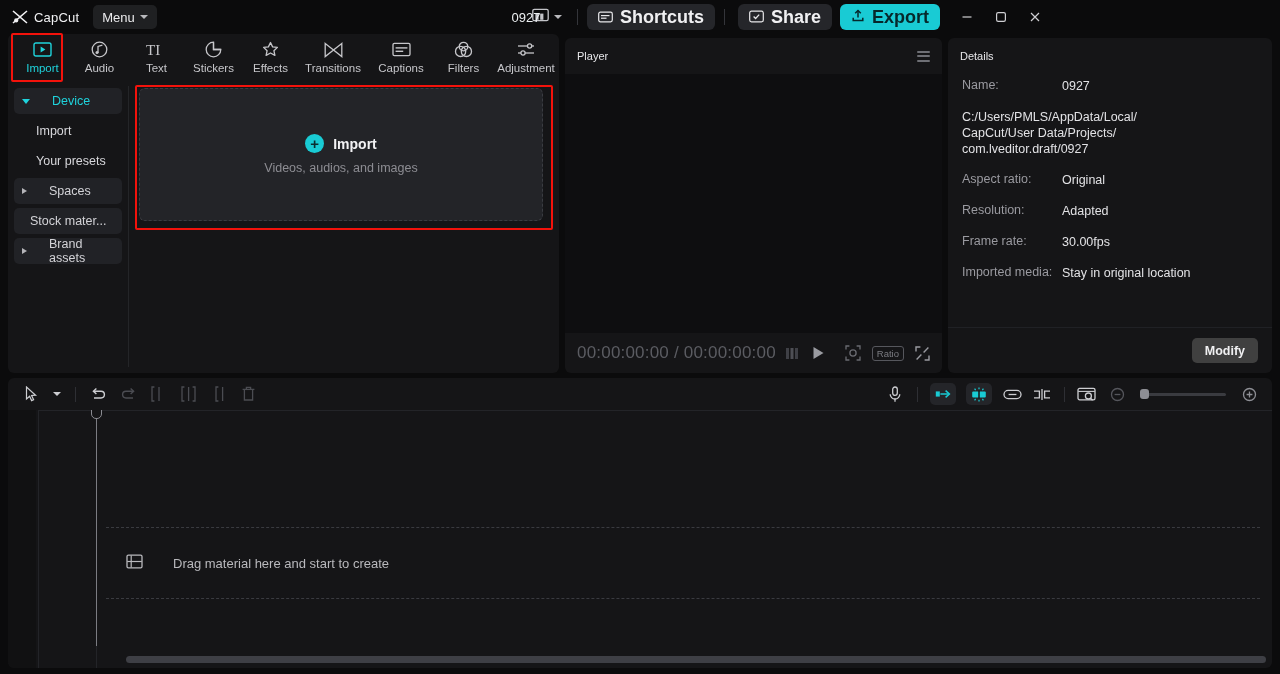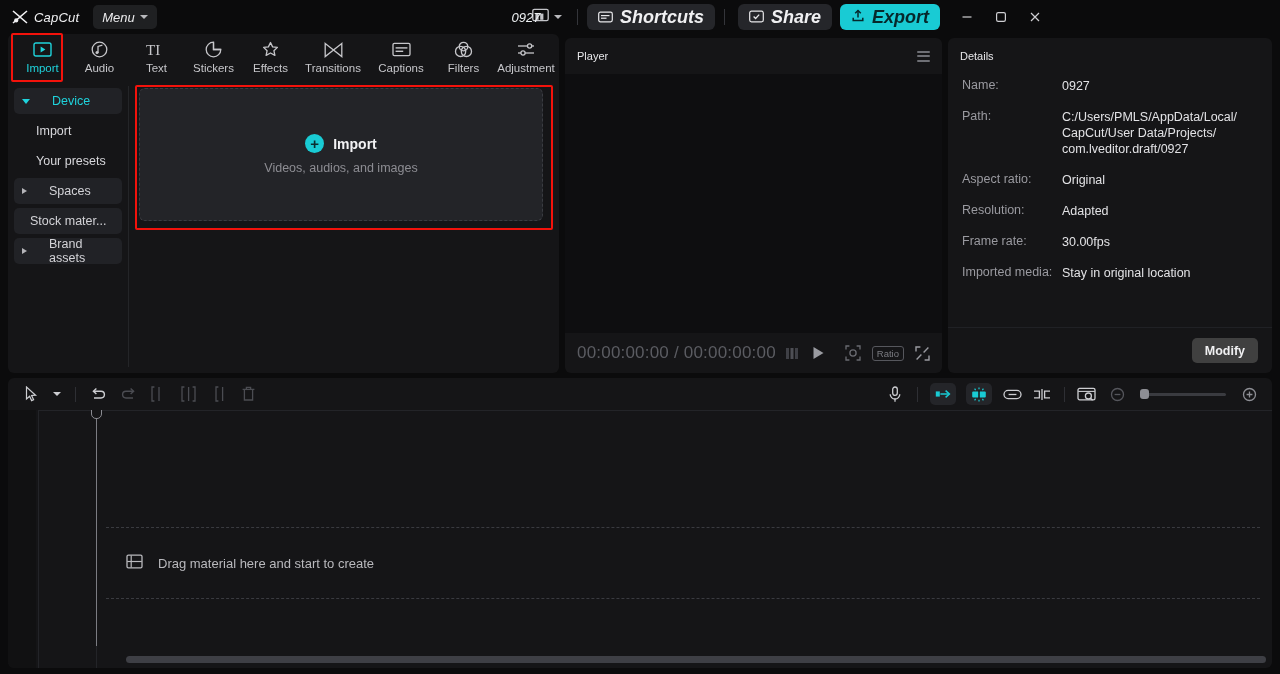--- a/index.html
+++ b/index.html
@@ -8,21 +8,21 @@
     background: #0b0b0c;
     font-family: "Liberation Sans", sans-serif;
     color: #d8d8da;
     overflow: hidden;
   }
   .app { position: relative; width: 1280px; height: 674px; background: #0b0b0c; }
 
   
   .titlebar {
     position: absolute; left: 0; top: 0; width: 1052px; height: 34px;
-    background: #0b0b0c; display: flex; align-items: center; font-style: italic;
+    background: #0b0b0c; display: flex; align-items: center;
   }
   .brand { display: flex; align-items: center; gap: 6px; margin-left: 12px; }
   .brand-mark { width: 16px; height: 14px; color: #f1f1f3; }
   .brand-name { font-size: 13px; color: #f1f1f3; letter-spacing: .2px; }
   .menu-btn {
     margin-left: 14px; height: 24px; padding: 0 9px; border-radius: 5px;
     background: #1f2022; display: flex; align-items: center; gap: 5px;
     font-size: 13px; color: #eaeaec; cursor: pointer;
   }
   .caret-d { width: 0; height: 0; border-left: 4px solid transparent;
@@ -176,21 +176,21 @@
   .tl-track-zone { position: absolute; left: 88px; right: 12px; top: 0; bottom: 22px; }
   .playhead { position: absolute; left: 0; top: 2px; bottom: 0; width: 1px;
               background: #7b7c82; }
   .playhead-cap {
     position: absolute; left: -5px; top: -7px; width: 11px; height: 14px;
     border: 1px solid #8a8b91; border-radius: 3px 3px 5px 5px; background: #151517;
   }
   .dropstrip {
     position: absolute; left: 10px; right: 0; top: 117px; height: 72px;
     border: 1px dashed #3a3b40; border-left: none; border-right: none;
-    display: flex; align-items: center; gap: 15px; padding-left: 20px;
+    display: flex; align-items: center; gap: 30px; padding-left: 20px;
   }
   .ds-text { font-size: 13px; color: #b9b9bd; }
   .vline { position: absolute; left: 0; top: 0; bottom: 0; width: 1px; background: #232428; }
   .hscroll-track { position: absolute; left: 28px; right: 6px; bottom: 5px; height: 7px; }
   .hscroll-thumb { position: absolute; left: 90px; right: 0; top: 0; height: 7px;
                    background: #3e3f45; border-radius: 4px; cursor: pointer; }
   .tl-leftcol { position: absolute; left: 0; top: 0; width: 28px; bottom: 0;
                 background: #111112; border-radius: 0 0 0 6px; }
 </style>
 </head>
@@ -467,21 +467,20 @@
   <div class="details">
     <div class="panel-head">
       <span>Details</span>
     </div>
     <div class="det-body">
       <div class="det-row">
         <span class="det-k">Name:</span>
         <span class="det-v">0927</span>
       </div>
       <div class="det-row">
-        <span class="det-k">Path:</span>
         <span class="det-v" style="white-space:pre-line;">C:/Users/PMLS/AppData/Local/
 CapCut/User Data/Projects/
 com.lveditor.draft/0927</span>
       </div>
       <div class="det-row">
         <span class="det-k">Aspect ratio:</span>
         <span class="det-v">Original</span>
       </div>
       <div class="det-row">
         <span class="det-k">Resolution:</span>

